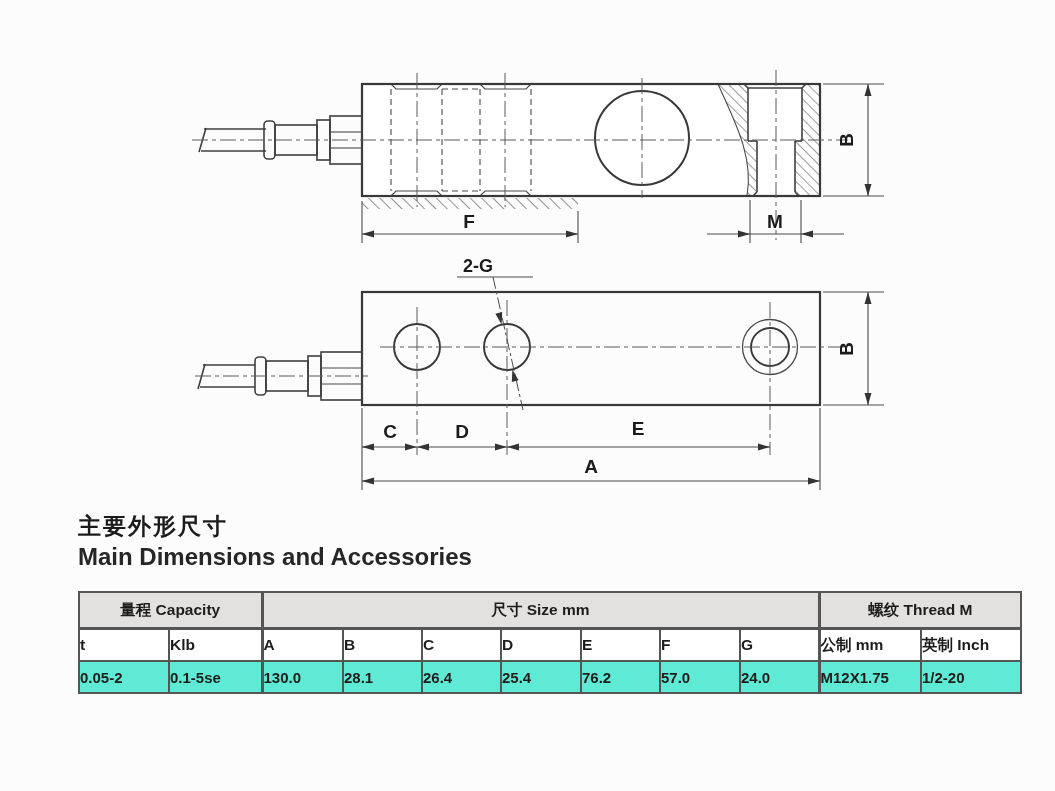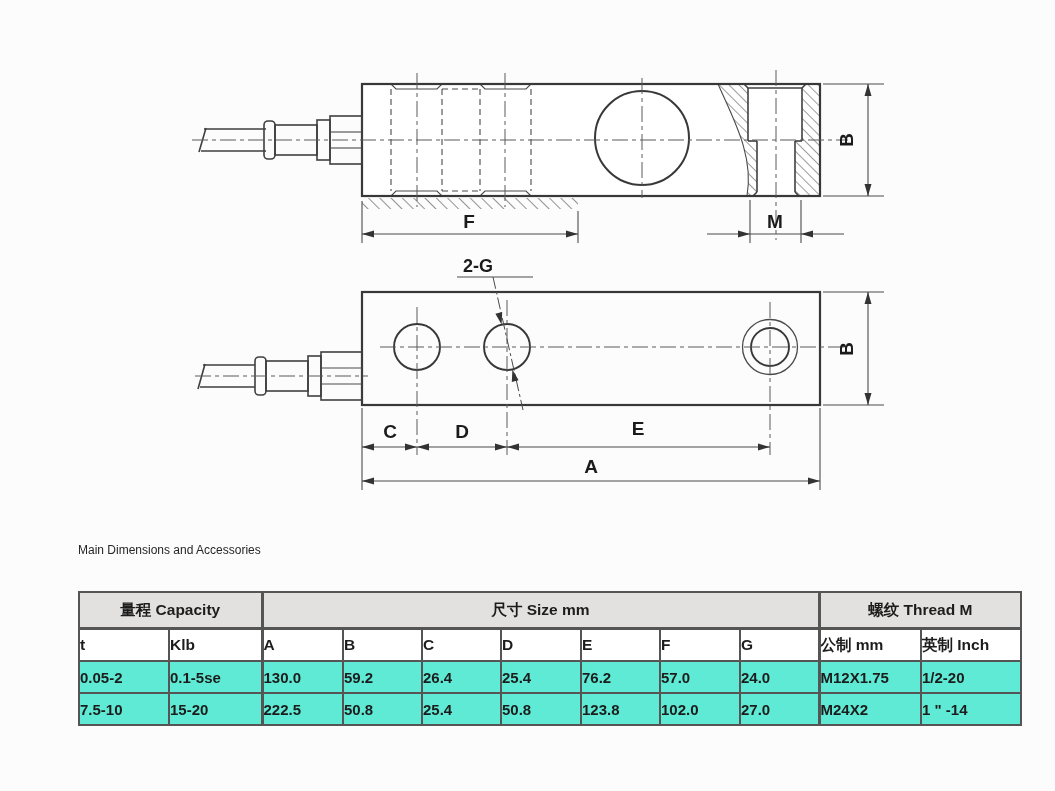--- a/index.html
+++ b/index.html
@@ -9,21 +9,21 @@
   }
   .canvas{position:relative;width:1055px;height:791px;background:#fcfcfc;}
   svg.drawing{position:absolute;left:0;top:0;}
 
   .title-zh{
     position:absolute;left:78px;top:511px;
     font-size:23px;font-weight:bold;color:#1b1b1b;letter-spacing:2px;
   }
   .title-en{
     position:absolute;left:78px;top:543px;
-    font-size:12px;font-weight:400;color:#262626;
+    font-size:24px;font-weight:700;color:#262626;
   }
 
   table.dim-table{
     position:absolute;left:78px;top:591px;
     border-collapse:collapse;table-layout:fixed;
     color:var(--tbl-text,#1c1c1c);
   }
   .dim-table th,.dim-table td{
     border:2px solid var(--tbl-border,#555);
     vertical-align:middle;
@@ -214,20 +214,21 @@
 
       <g>
         <line x1="823" y1="292" x2="884" y2="292" class="thin"></line>
         <line x1="823" y1="405" x2="884" y2="405" class="thin"></line>
         <line x1="868" y1="292" x2="868" y2="405" class="thin" marker-start="url(#arrU)" marker-end="url(#arrD)"></line>
         <text transform="translate(853,349) rotate(-90)" text-anchor="middle" class="dimtxt">B</text>
       </g>
     </g>
   </svg>
 
+  <div class="title-zh">主要外形尺寸</div>
   <div class="title-en">Main Dimensions and Accessories</div>
 
   <table class="dim-table">
     <colgroup>
       <col style="width:90px">
         <col style="width:93px">
       <col style="width:81px">
         <col style="width:79px">
         <col style="width:79px">
         <col style="width:80px">
@@ -253,37 +254,24 @@
         <td>E</td>
         <td>F</td>
         <td class="sec-r">G</td>
         <td>公制 mm</td>
         <td>英制 Inch</td>
       </tr>
       <tr class="data-row">
         <td>0.05-2</td>
         <td class="sec-r">0.1-5se</td>
         <td>130.0</td>
-        <td>59.2</td>
+        <td>28.1</td>
         <td>26.4</td>
         <td>25.4</td>
         <td>76.2</td>
         <td>57.0</td>
         <td class="sec-r">24.0</td>
         <td>M12X1.75</td>
         <td>1/2-20</td>
       </tr>
-      <tr class="data-row">
-        <td>7.5-10</td>
-        <td class="sec-r">15-20</td>
-        <td>222.5</td>
-        <td>50.8</td>
-        <td>25.4</td>
-        <td>50.8</td>
-        <td>123.8</td>
-        <td>102.0</td>
-        <td class="sec-r">27.0</td>
-        <td>M24X2</td>
-        <td>1 " -14</td>
-      </tr>
     </tbody>
   </table>
 </div>
 
 </body></html>

